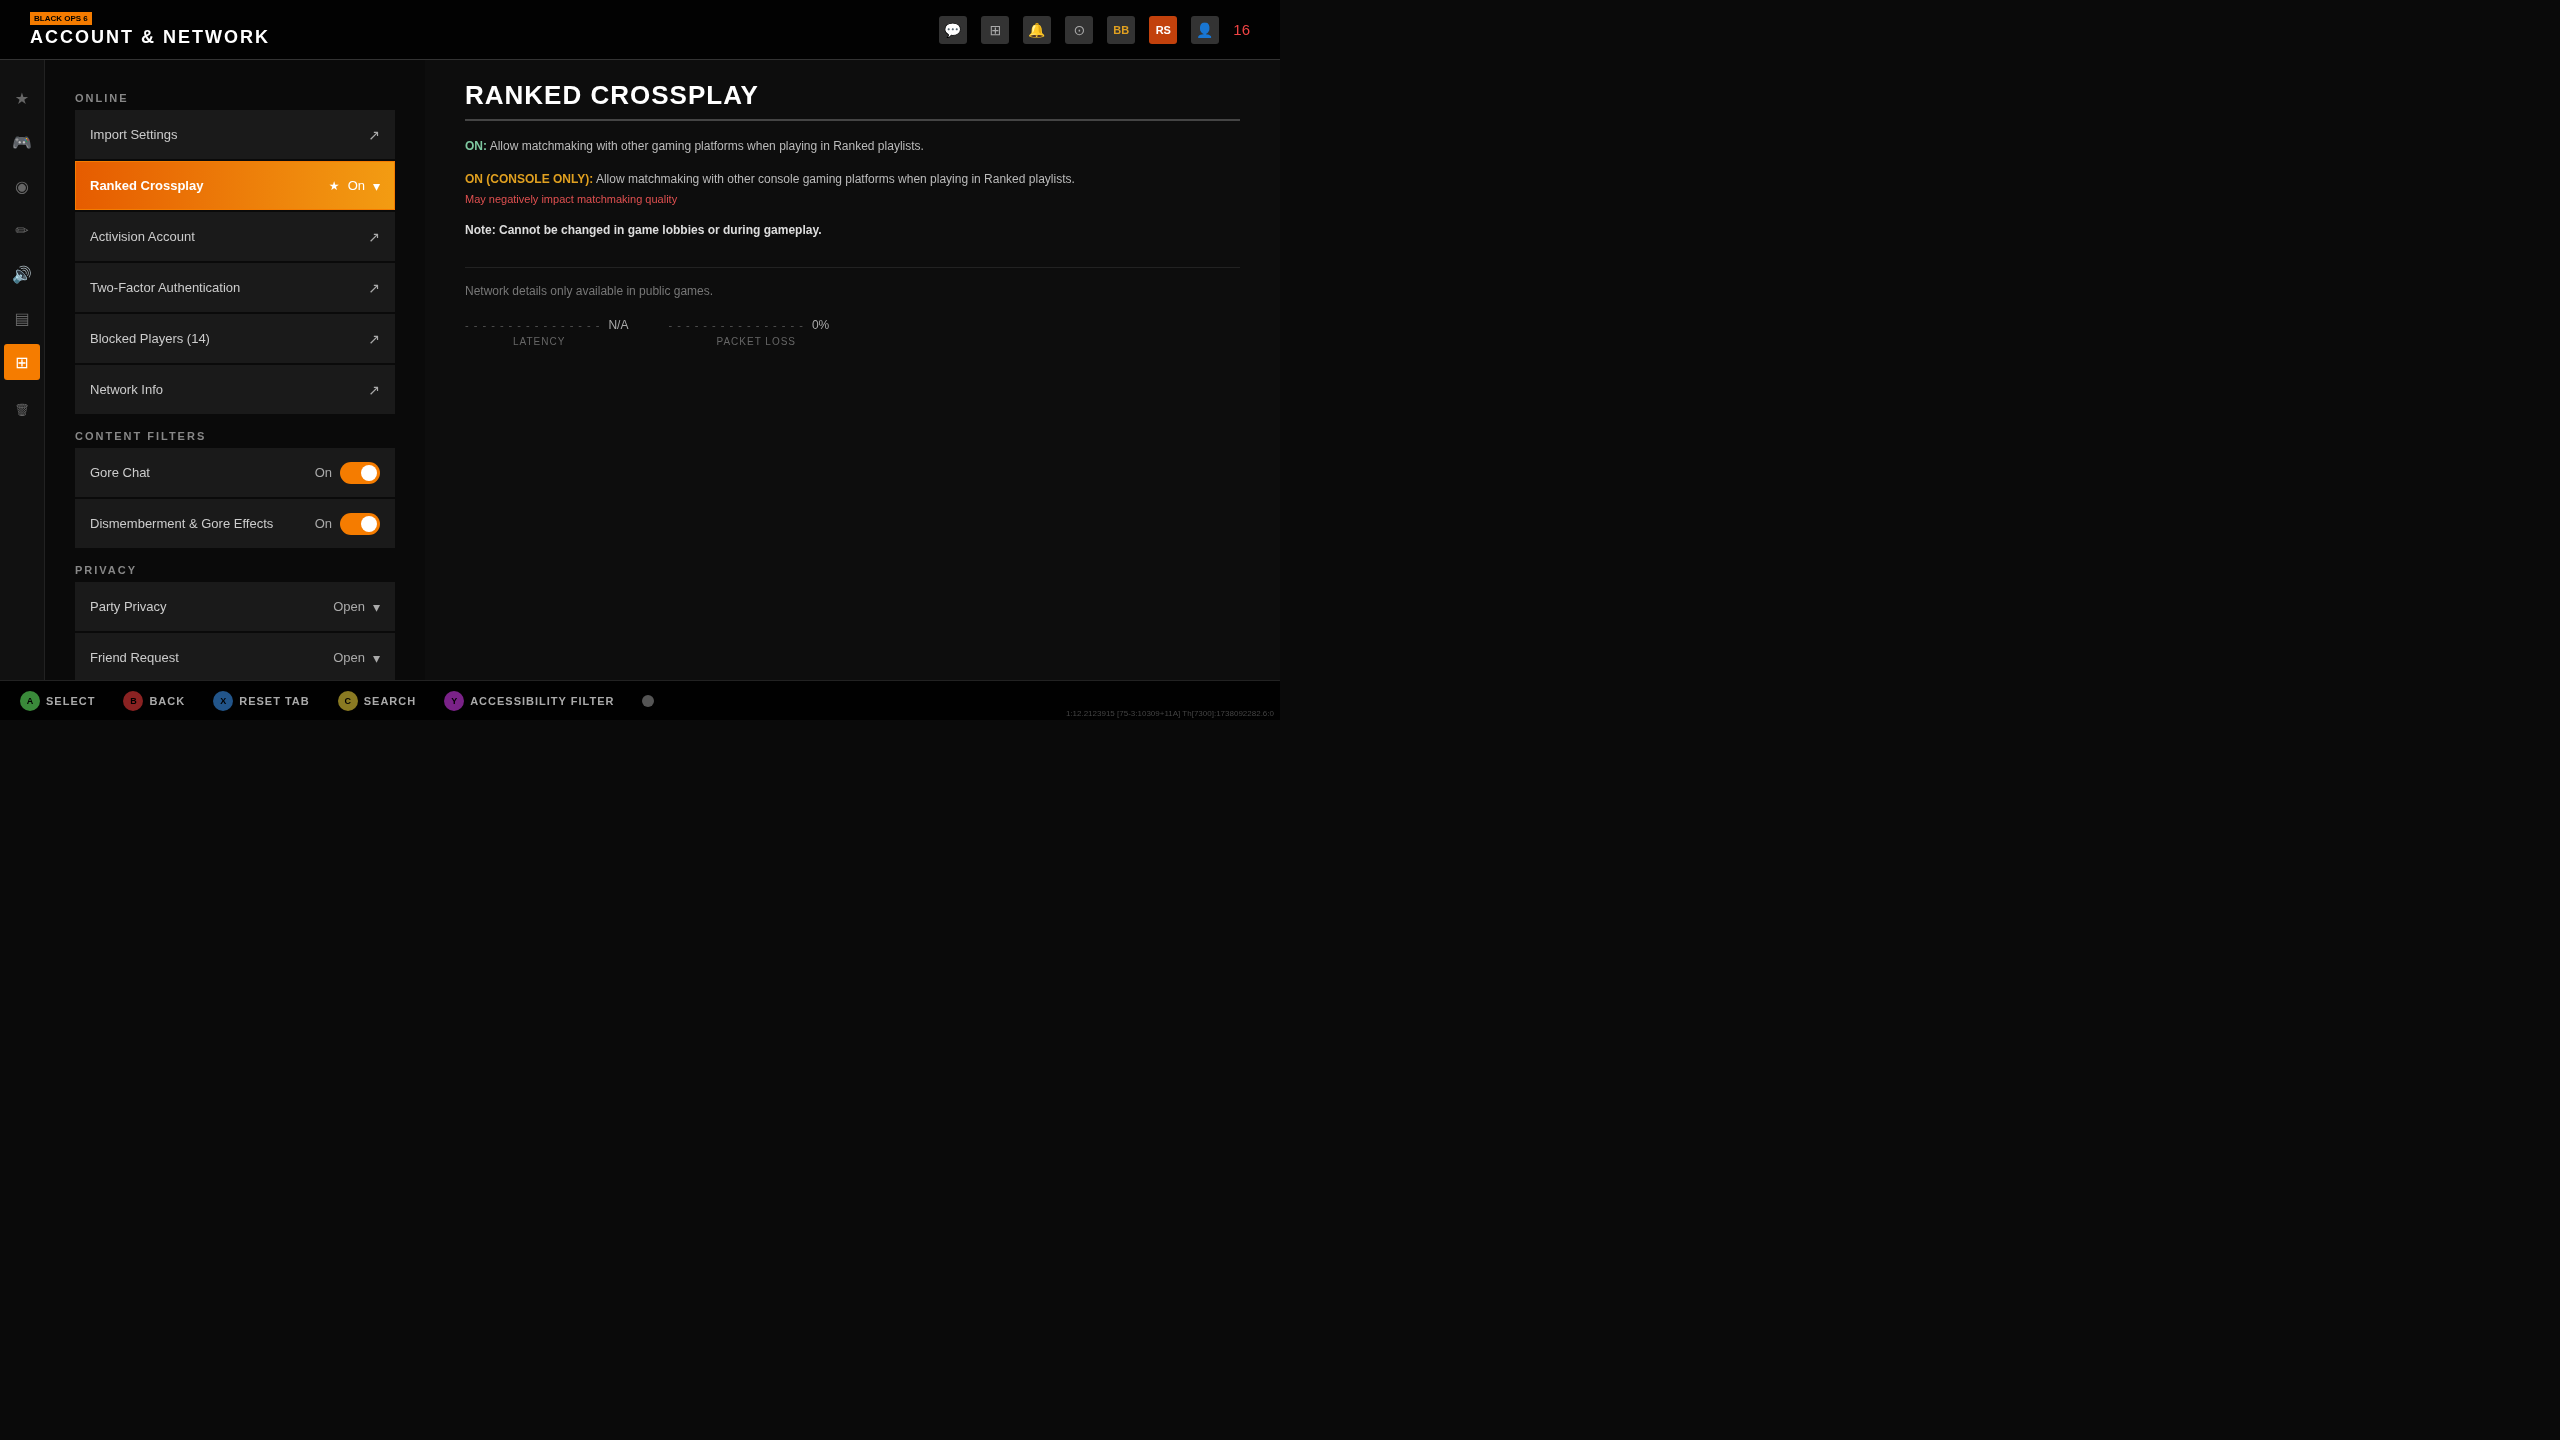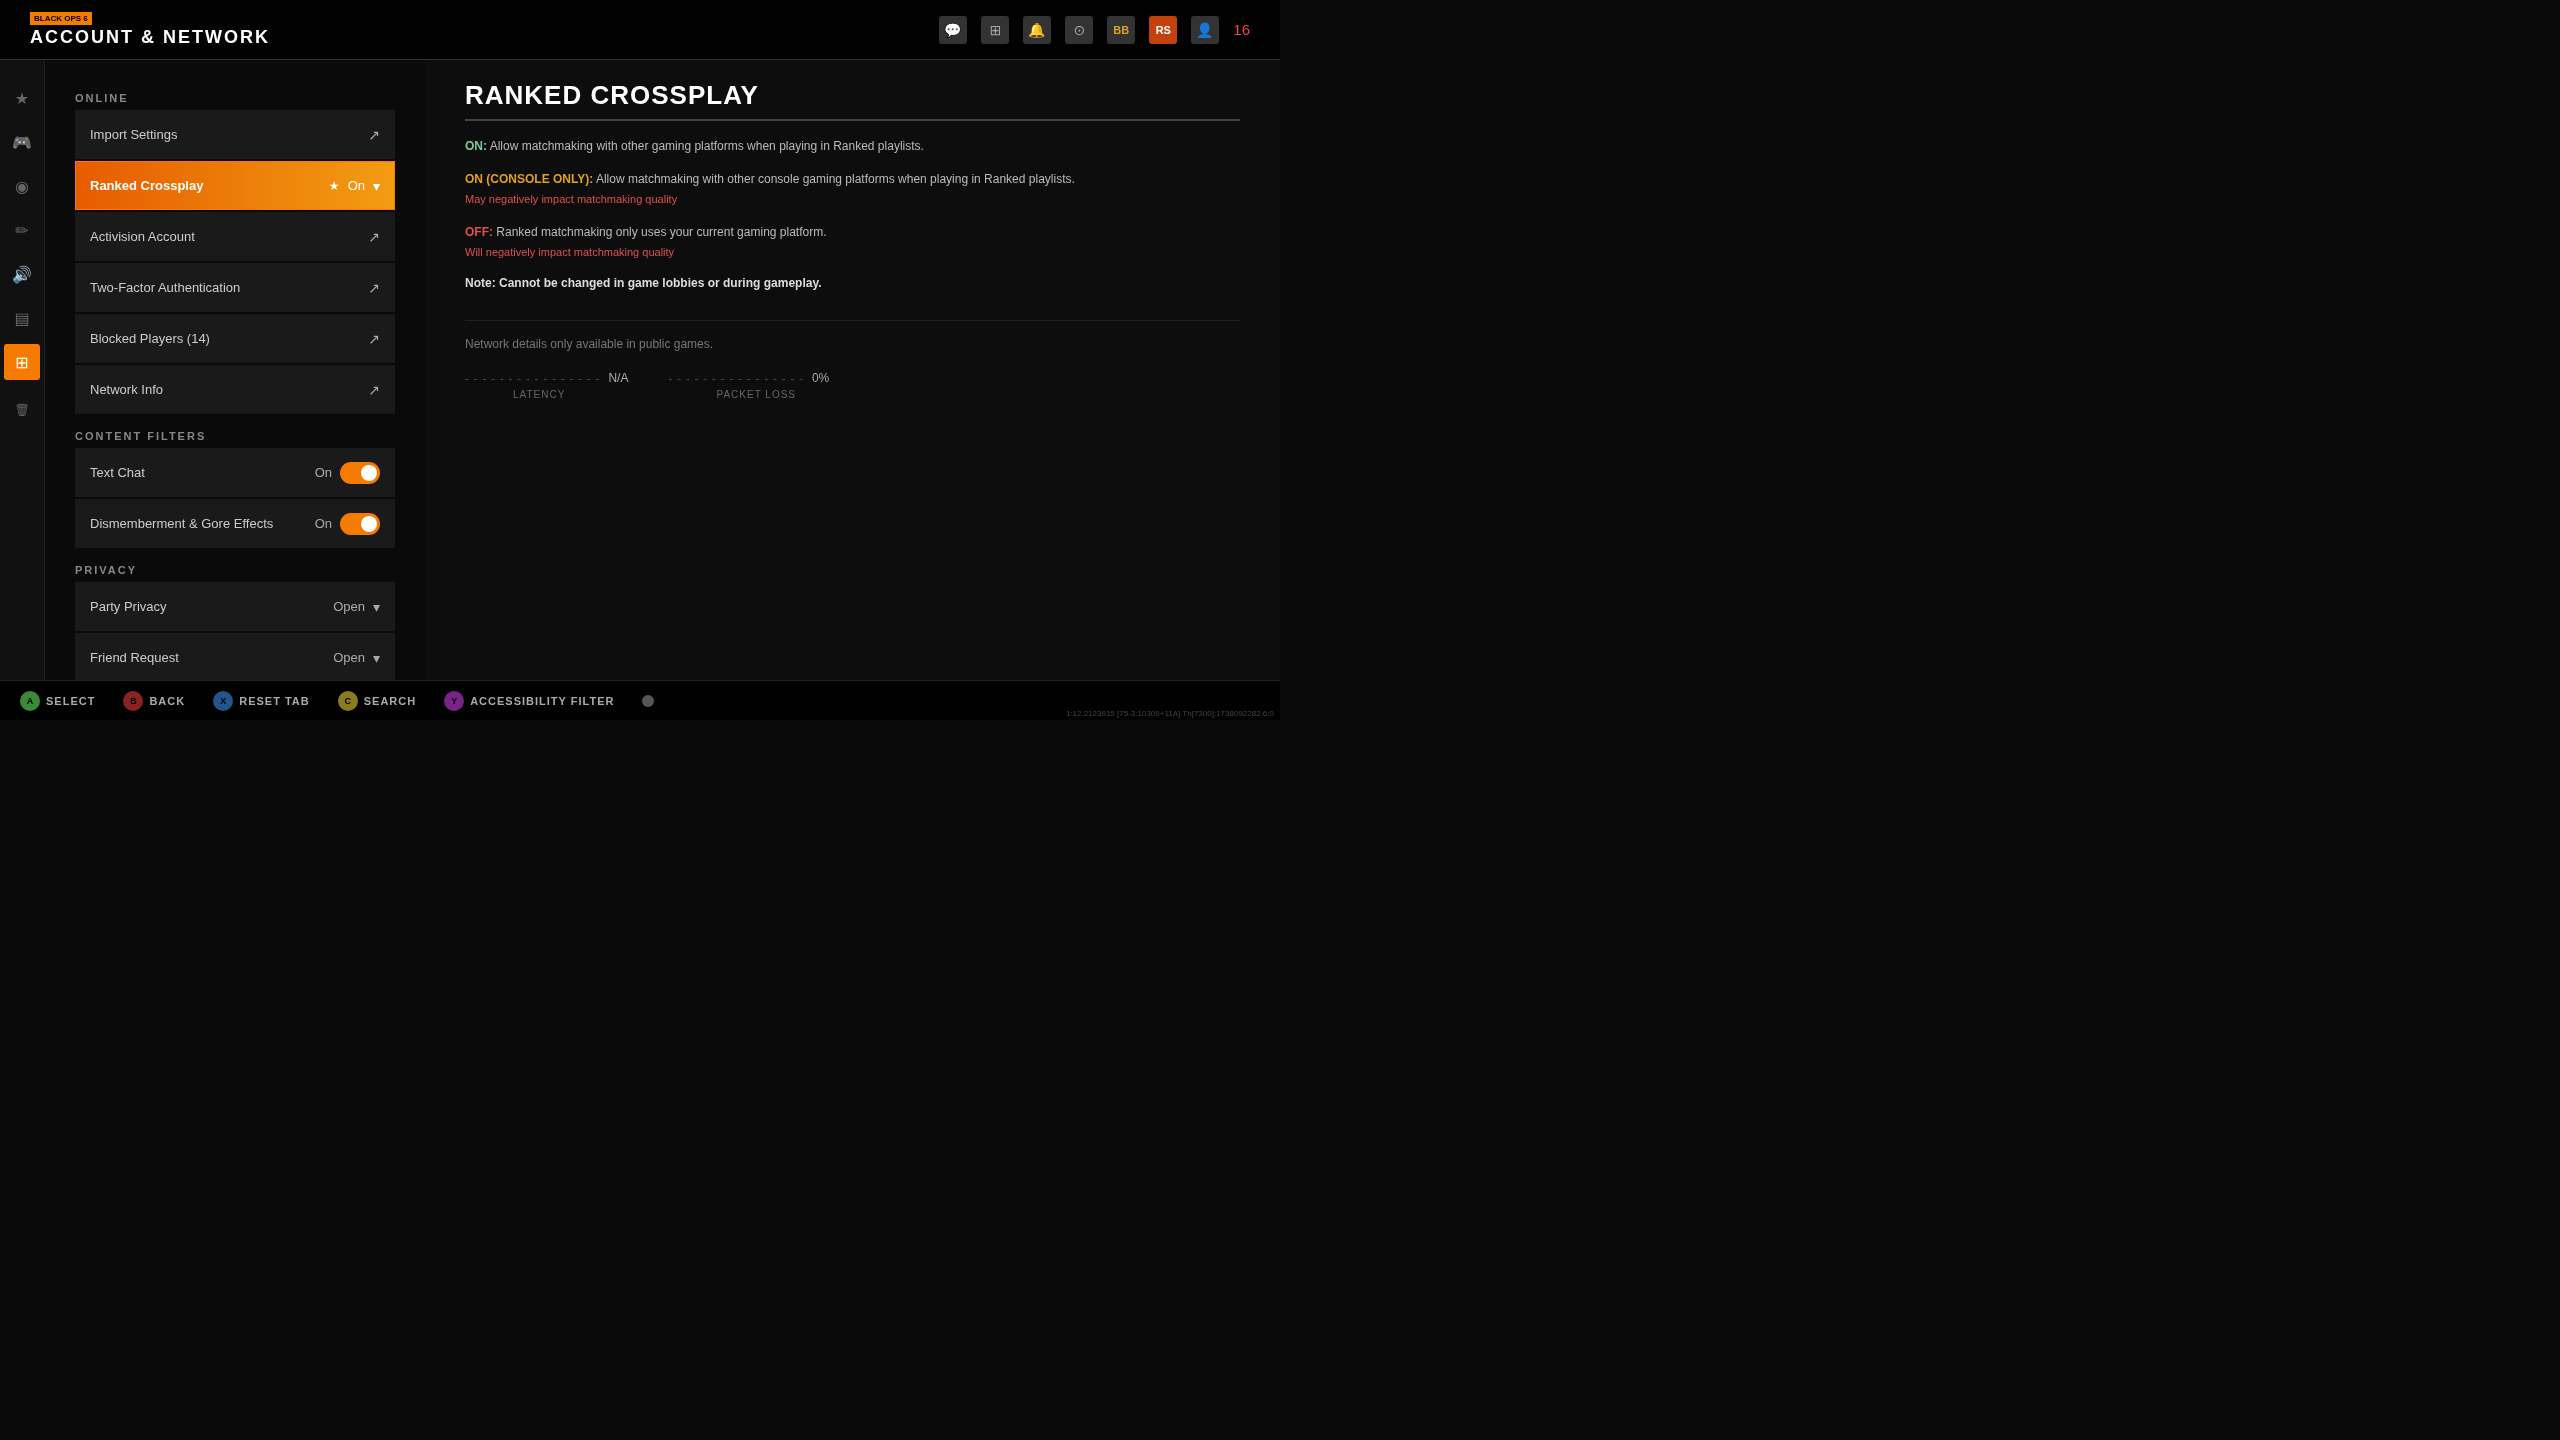--- a/index.html
+++ b/index.html
@@ -433,21 +433,21 @@
         <span class="setting-label">Network Info</span>
         <span class="setting-icon">↗</span>
       </div>
 
     </div>
 
     <div class="section-title">CONTENT FILTERS</div>
     <div class="settings-list">
 
       <div class="setting-row">
-        <span class="setting-label">Text Chat</span>
+        <span class="setting-label">Gore Chat</span>
         <span class="setting-value">On</span>
         <div class="toggle-container">
           <div class="toggle-track">
             <div class="toggle-thumb"></div>
           </div>
         </div>
       </div>
 
       <div class="setting-row">
         <span class="setting-label">Dismemberment &amp; Gore Effects</span>
@@ -490,27 +490,20 @@
     </div>
 
     <div class="detail-section">
       <div class="detail-line">
         <span class="highlight-warn">ON (CONSOLE ONLY):</span>
         <span> Allow matchmaking with other console gaming platforms when playing in Ranked playlists.</span>
         <span class="sub-warn">May negatively impact matchmaking quality</span>
       </div>
     </div>
 
-    <div class="detail-section">
-      <div class="detail-line">
-        <span class="highlight-off">OFF:</span>
-        <span> Ranked matchmaking only uses your current gaming platform.</span>
-        <span class="sub-warn">Will negatively impact matchmaking quality</span>
-      </div>
-    </div>
 
     <div class="detail-note">
       <span>Note:</span>
       <span> Cannot be changed in game lobbies or during gameplay.</span>
     </div>
 
     <div class="network-info-area">
       <div class="network-note">Network details only available in public games.</div>
       <div class="network-stats">
         <div class="network-stat">

